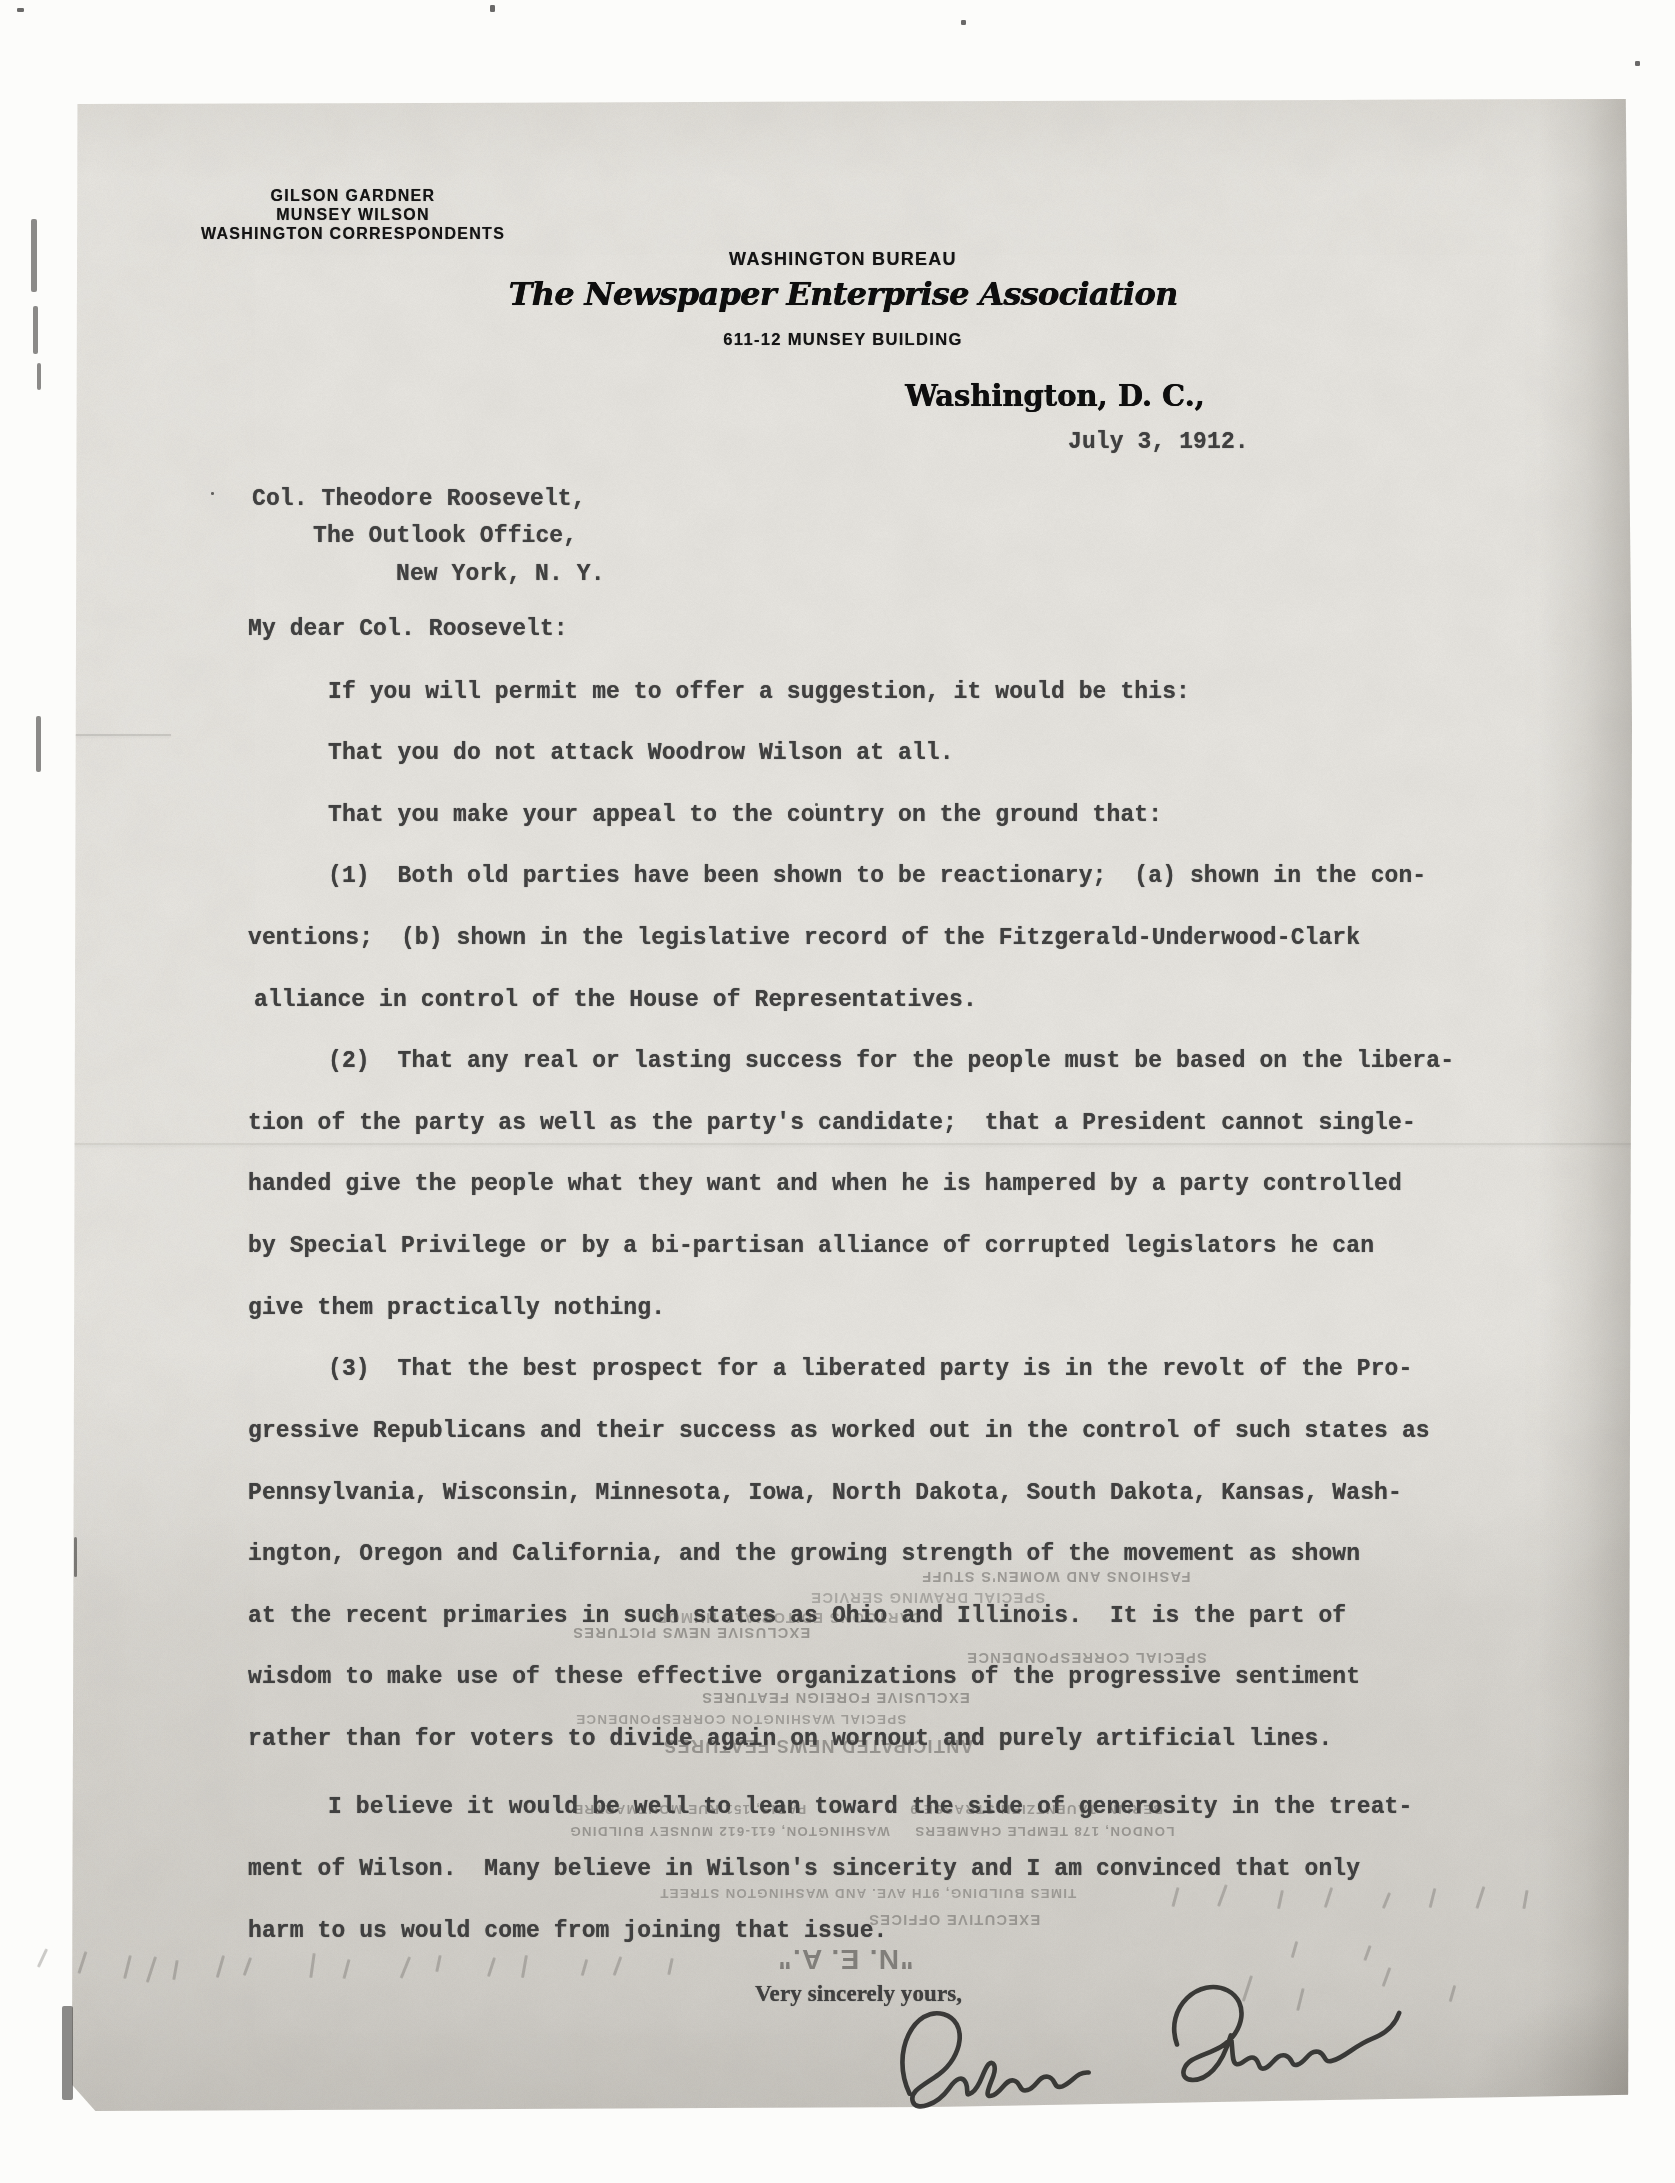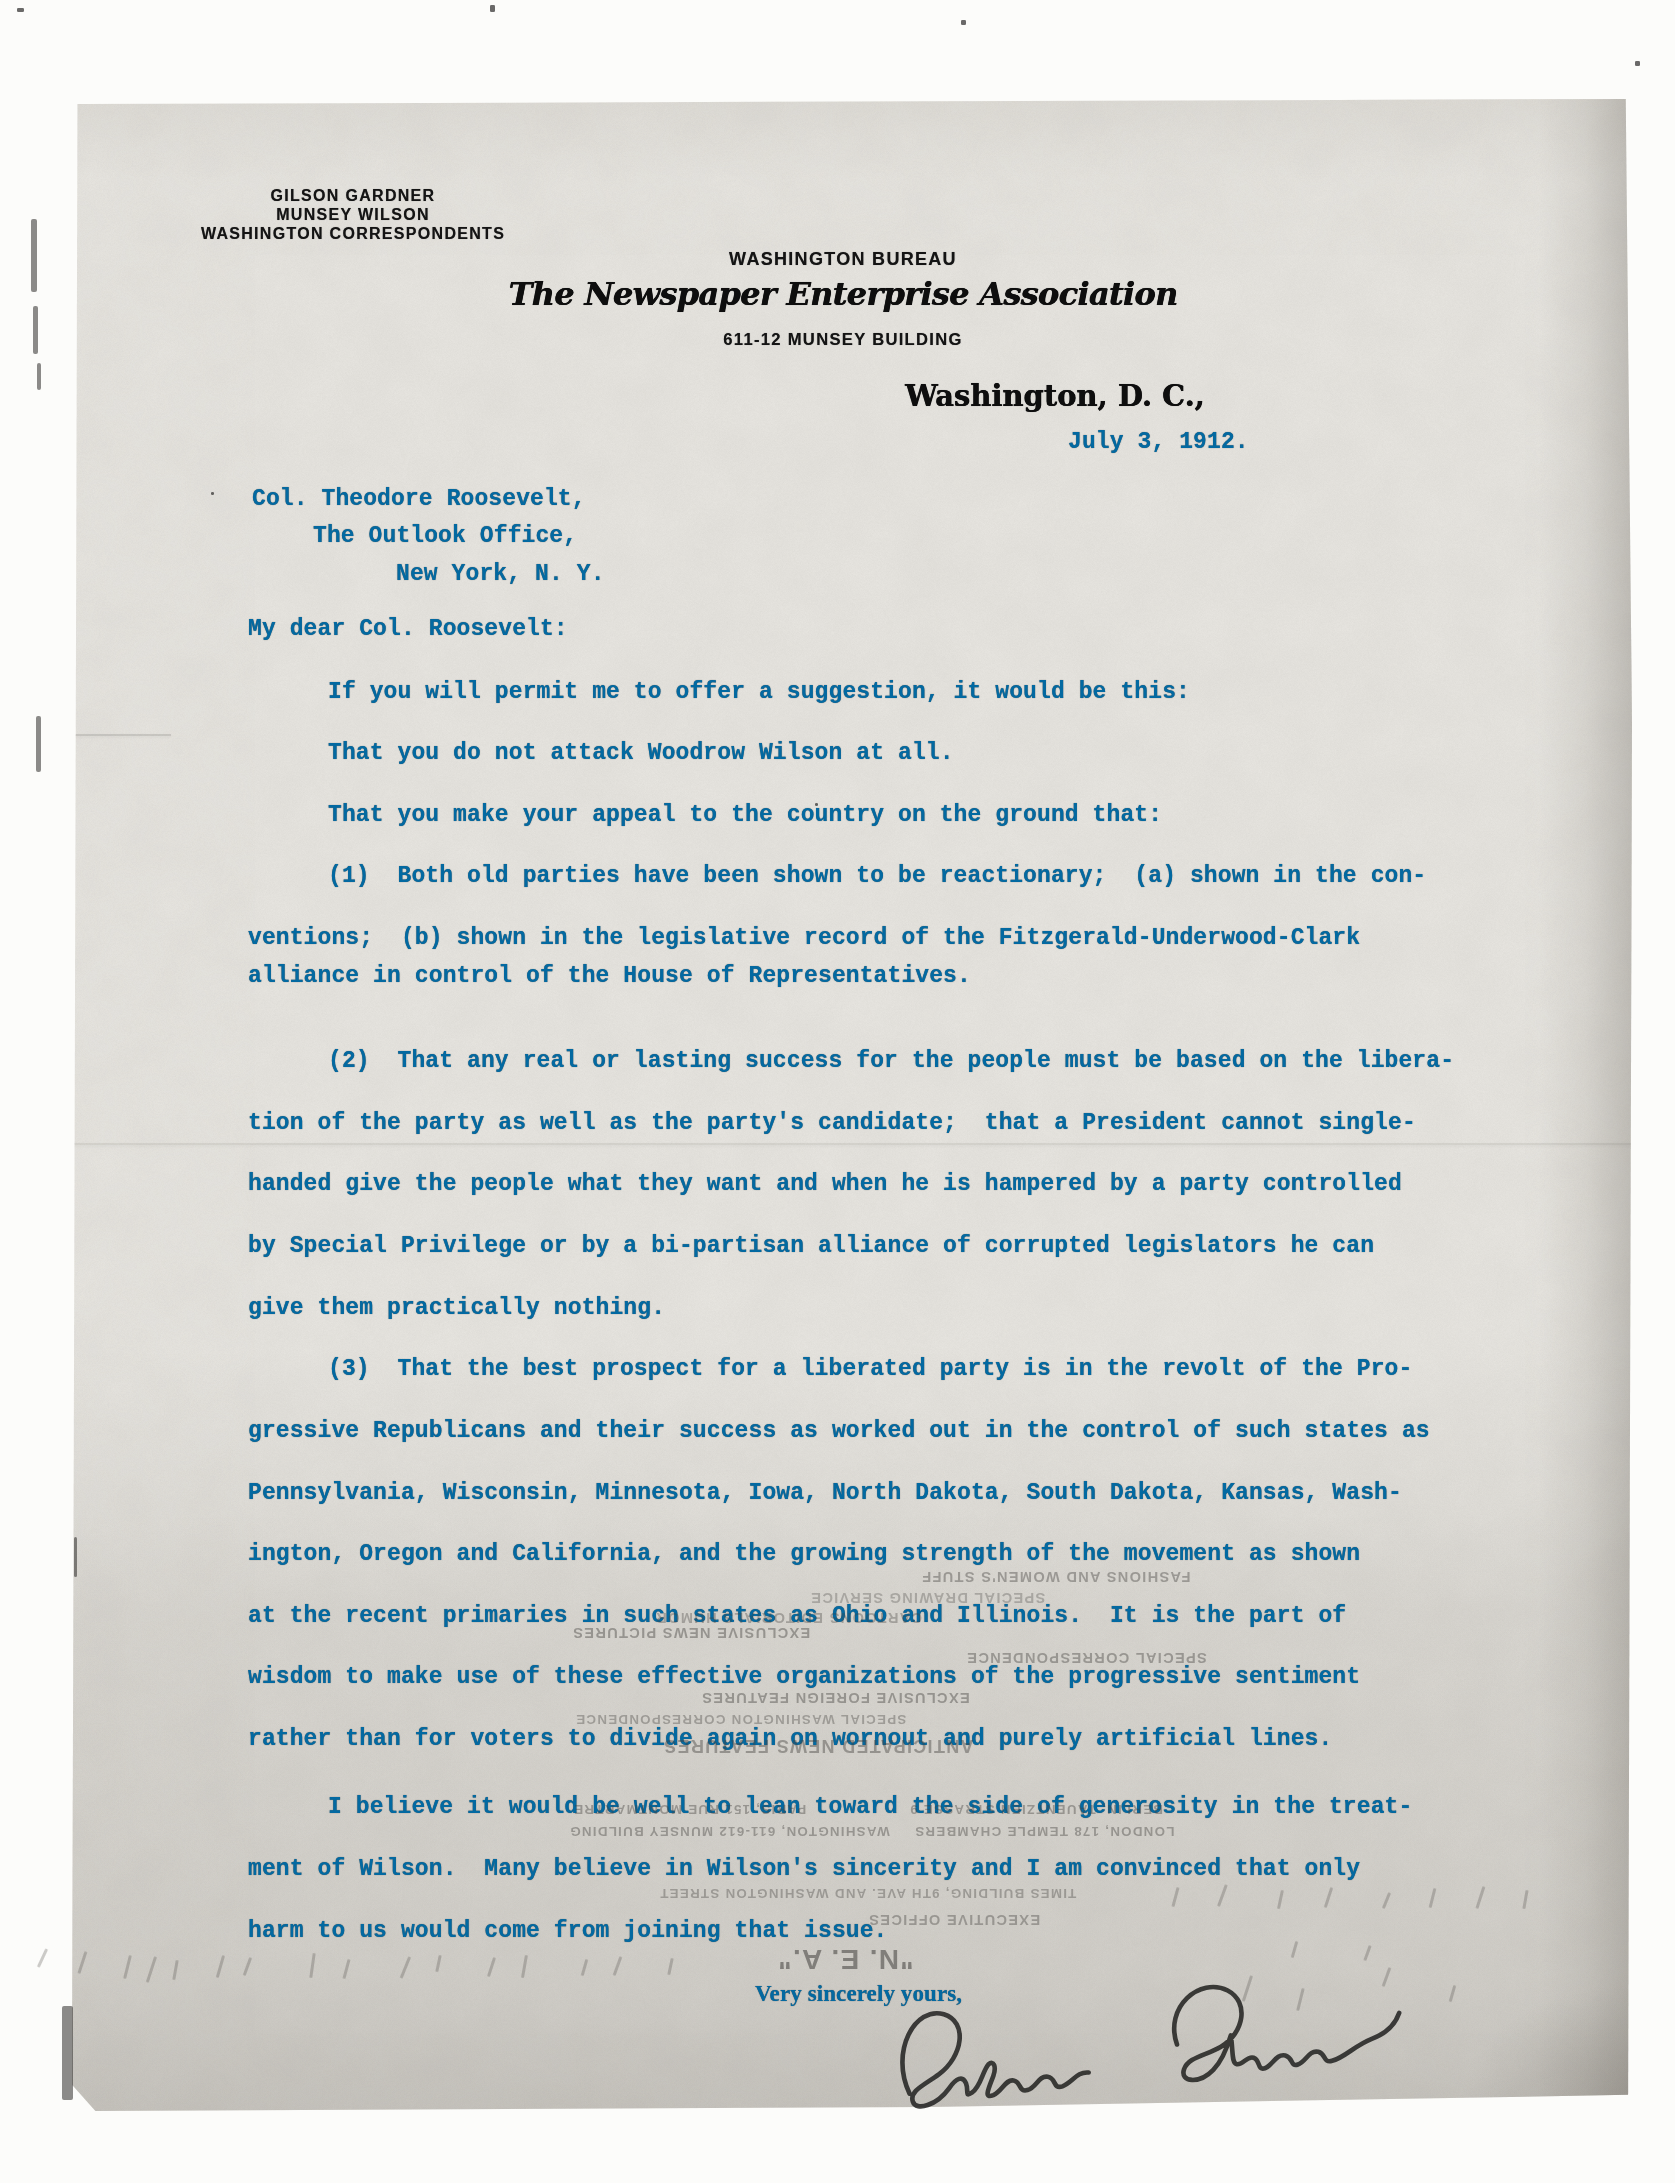--- a/index.html
+++ b/index.html
@@ -27,21 +27,21 @@
   .scr{position:absolute;width:2.7px;background:rgba(75,72,68,.28);border-radius:1.3px;filter:blur(0.4px);}
   .curl{position:absolute;right:0;bottom:0;width:199px;height:146px;
     background:radial-gradient(ellipse at 100% 100%,rgba(100,95,88,.28),rgba(0,0,0,0) 62%);}
   
   .content{position:absolute;inset:0;}
   .lh-sans{position:absolute;color:#141414;font-weight:bold;letter-spacing:1.3px;white-space:nowrap;
     text-shadow:0 0 0.7px rgba(20,20,20,.6);}
   .lh-black{position:absolute;color:#0e0e0e;font-family:"DejaVu Serif",serif;font-weight:bold;white-space:nowrap;
     text-shadow:0.4px 0 0 #0e0e0e, 0 0 0.7px rgba(10,10,10,.55);}
   .center{transform:translateX(-50%);}
-  .type{position:absolute;color:#0369a1;font-family:"Liberation Mono",monospace;font-weight:bold;
+  .type{position:absolute;color:#404040;font-family:"Liberation Mono",monospace;font-weight:bold;
     font-size:23px;white-space:pre;letter-spacing:0.1px;
     text-shadow:0 0 0.9px rgba(15,15,13,.65);}
   .tline{position:absolute;left:248px;}
   .tline.indent{left:328px;}
   .mirror{position:absolute;color:#43413e;font-weight:bold;letter-spacing:1.3px;white-space:nowrap;
     transform:rotate(180deg);opacity:.42;filter:blur(0.5px);
     font-family:"Liberation Sans",sans-serif;}
   .sig{position:absolute;left:867px;top:1978px;transform:rotate(-4deg);}
 </style>
 </head>
@@ -96,21 +96,21 @@
 
   <div class="type" style="left:248px;top:616px;">My dear Col. Roosevelt:</div>
 
   <div>
 
   <div class="type tline indent" style="top: 679px;">If you will permit me to offer a suggestion, it would be this:</div>
       <div class="type tline indent" style="top: 740px; text-align: center;">That you do not attack Woodrow Wilson at all.</div>
       <div class="type tline indent" style="top: 802px;">That you make your appeal to the country on the ground that:</div>
       <div class="type tline indent" style="top: 863px;">(1)  Both old parties have been shown to be reactionary;  (a) shown in the con-</div>
       <div class="type tline" style="top: 925px;">ventions;  (b) shown in the legislative record of the Fitzgerald-Underwood-Clark</div>
-      <div class="type tline" style="top: 963px;">alliance in control of the House of Representatives.</div>
+      <div class="type tline" style="top: 987px; margin-left: 6px;">alliance in control of the House of Representatives.</div>
       <div class="type tline indent" style="top: 1048px;">(2)  That any real or lasting success for the people must be based on the libera-</div>
       <div class="type tline" style="top: 1110px;">tion of the party as well as the party's candidate;  that a President cannot single-</div>
       <div class="type tline" style="top: 1171px;">handed give the people what they want and when he is hampered by a party controlled</div>
       <div class="type tline" style="top: 1233px;">by Special Privilege or by a bi-partisan alliance of corrupted legislators he can</div>
       <div class="type tline" style="top: 1295px;">give them practically nothing.</div>
       <div class="type tline indent" style="top: 1356px;">(3)  That the best prospect for a liberated party is in the revolt of the Pro-</div>
       <div class="type tline" style="top: 1418px;">gressive Republicans and their success as worked out in the control of such states as</div>
       <div class="type tline" style="top: 1480px;">Pennsylvania, Wisconsin, Minnesota, Iowa, North Dakota, South Dakota, Kansas, Wash-</div>
       <div class="type tline" style="top: 1541px;">ington, Oregon and California, and the growing strength of the movement as shown</div>
       <div class="type tline" style="top: 1603px;">at the recent primaries in such states as Ohio and Illinois.  It is the part of</div>

